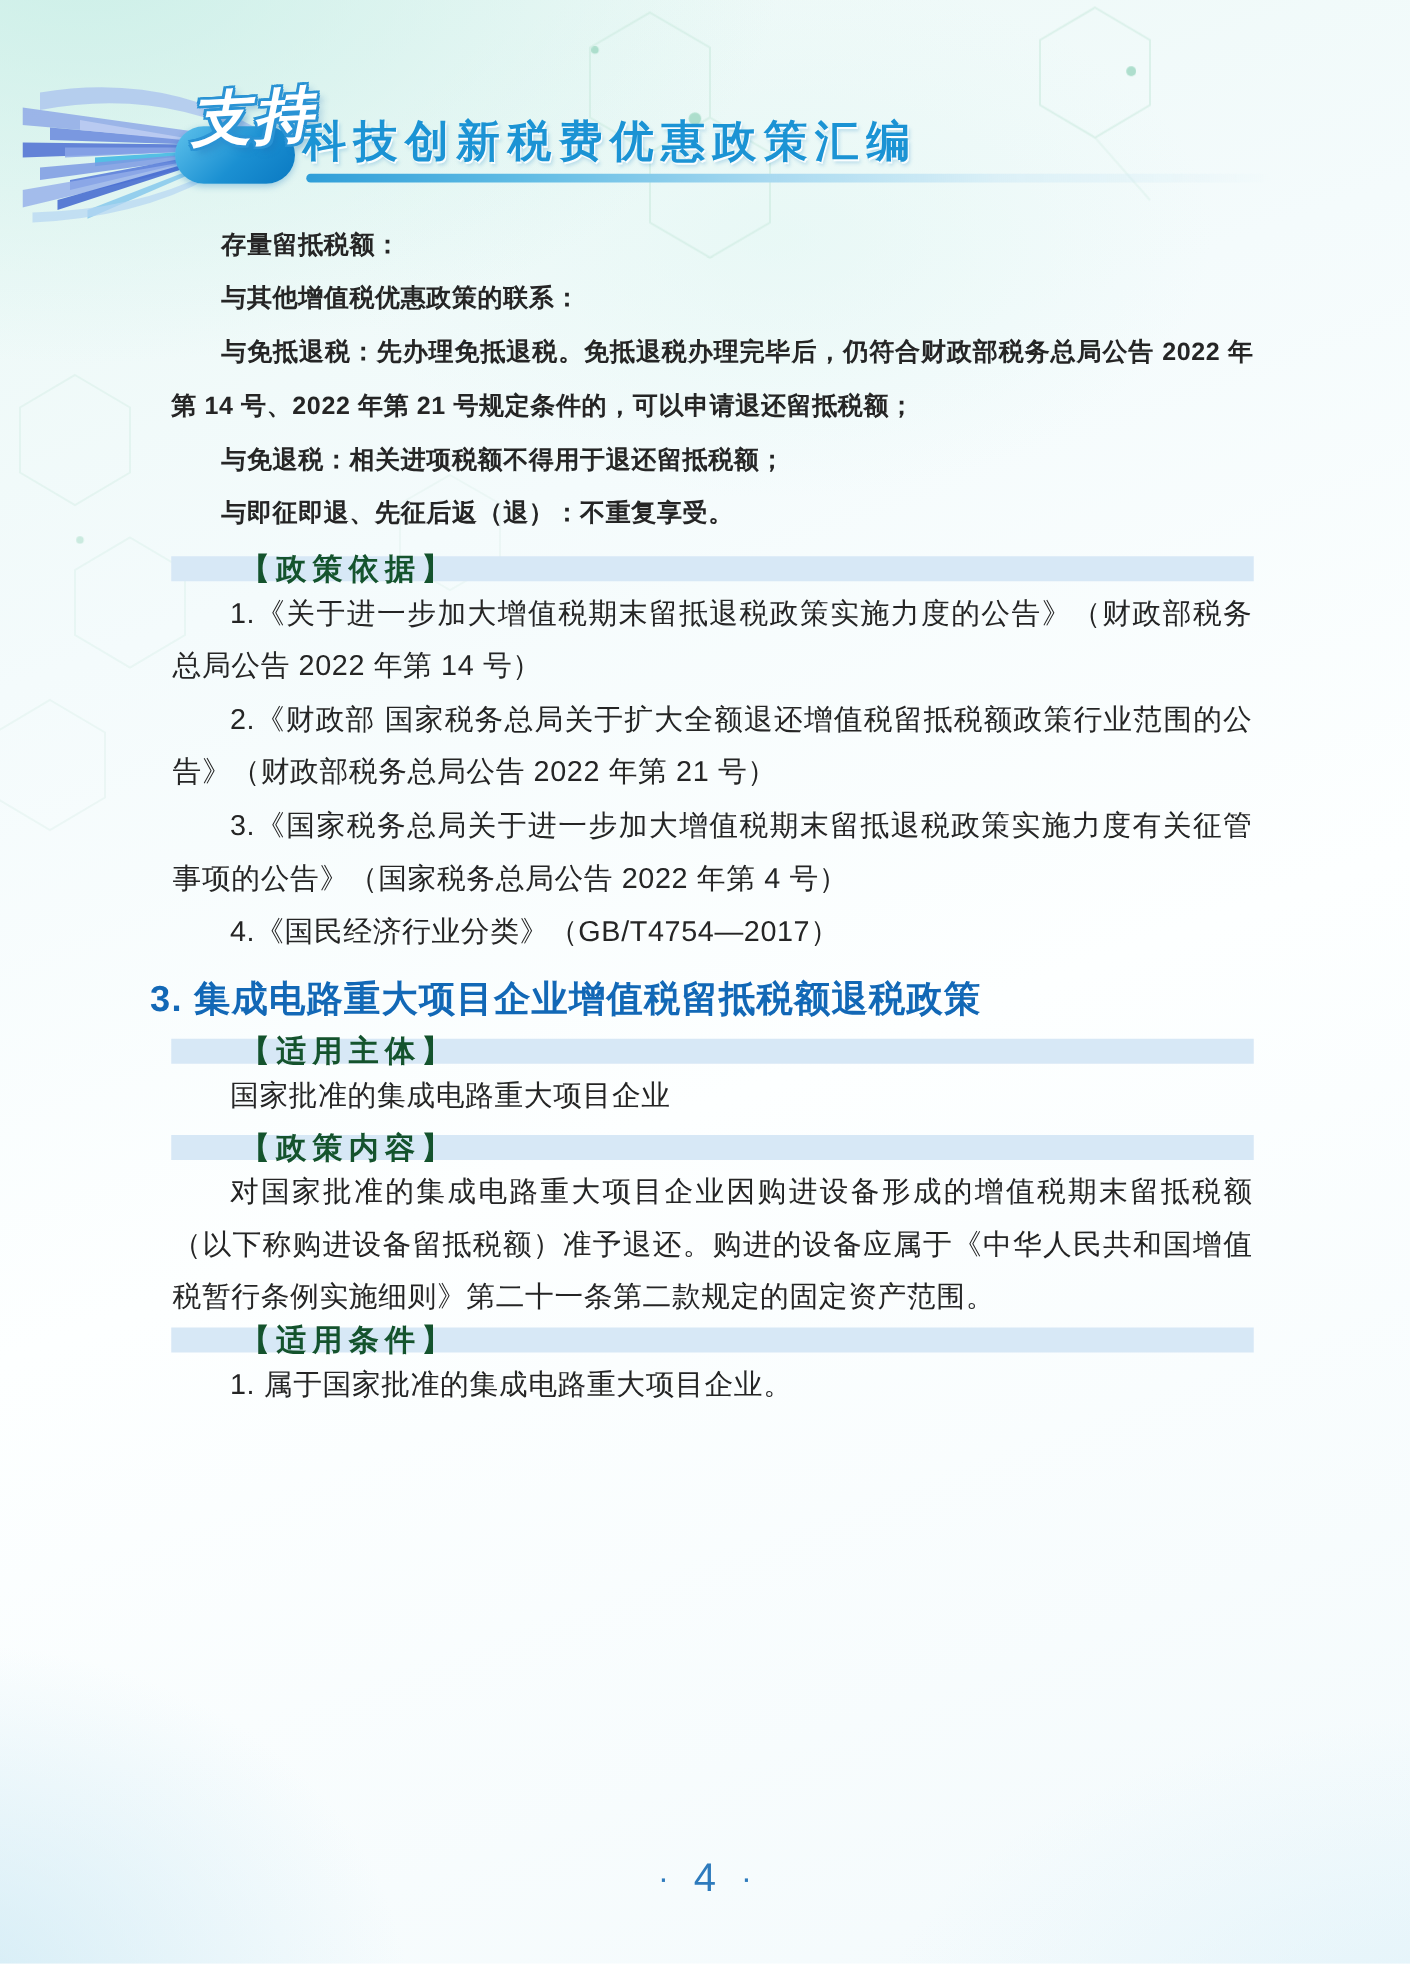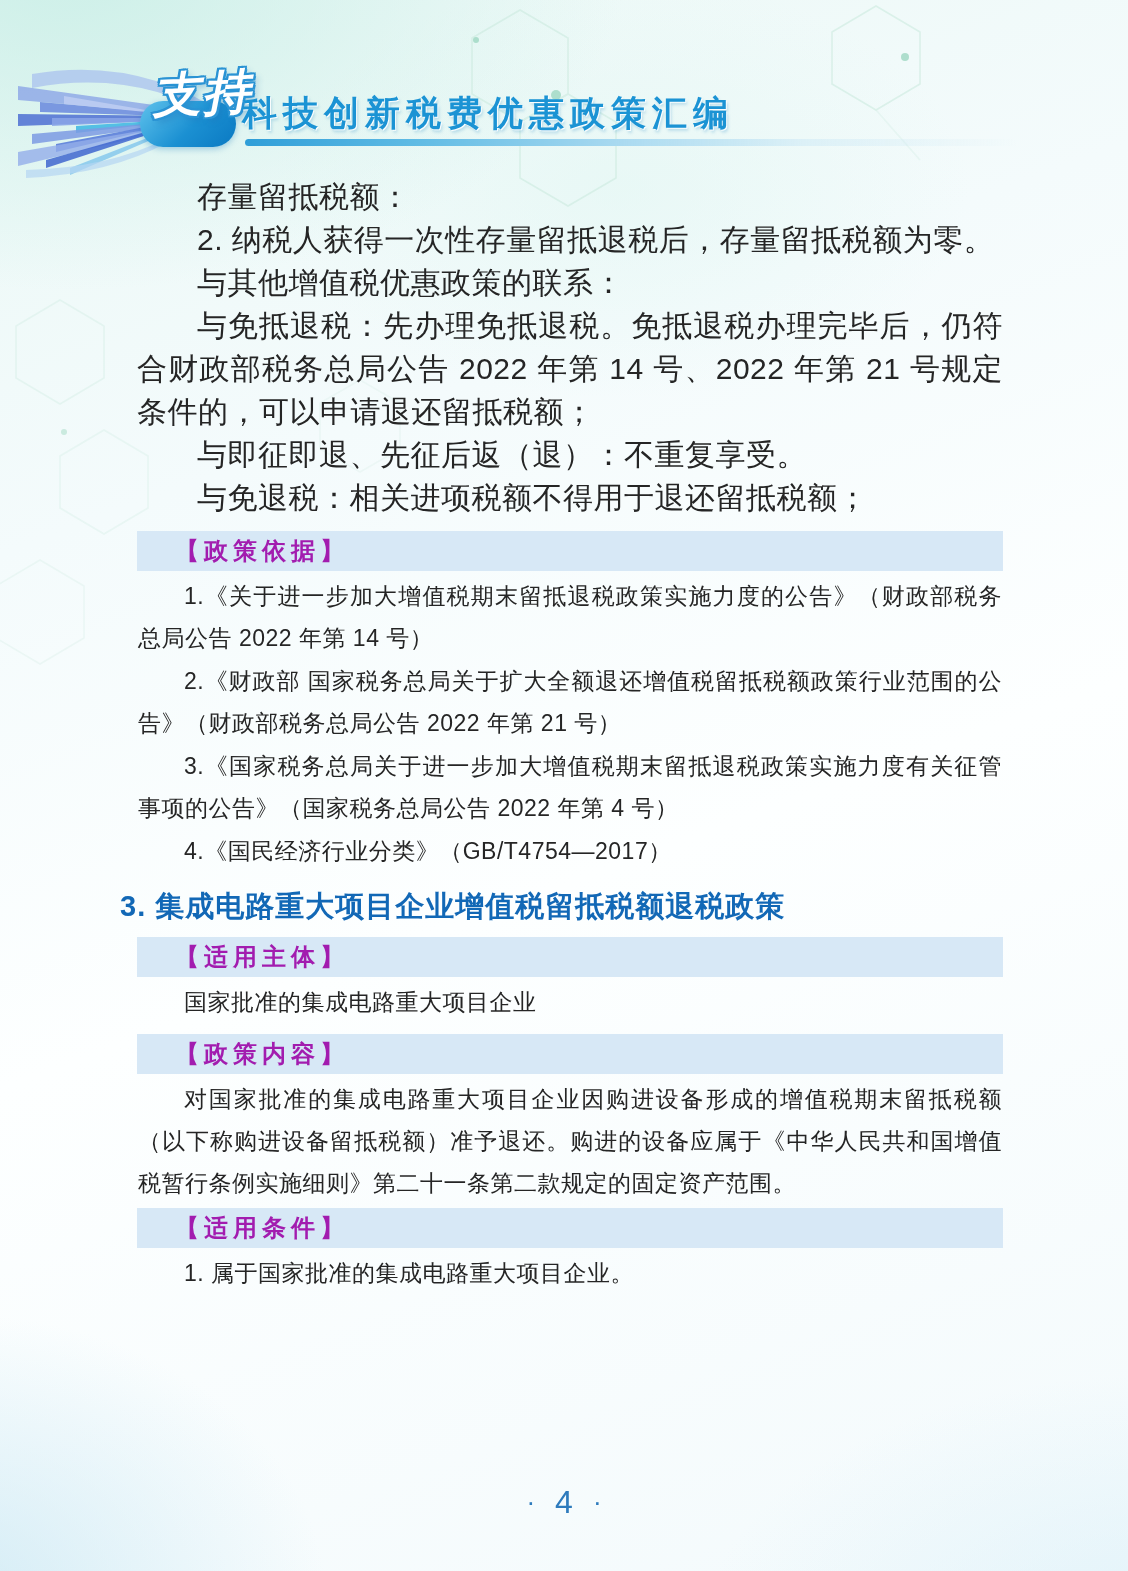--- a/index.html
+++ b/index.html
@@ -40,32 +40,32 @@
     letter-spacing:6px;white-space:nowrap;
     text-shadow:1px 1px 0 rgba(255,255,255,0.9),2px 3px 3px rgba(40,140,200,0.25);
   }
   .title-underline{
     position:absolute;left:245px;top:139px;width:772px;height:7px;border-radius:4px;
     background:linear-gradient(90deg,#2f9ed8 0%,#5fbbe4 22%,#a8d9f0 48%,rgba(205,233,246,0.55) 72%,rgba(255,255,255,0) 100%);
   }
   
   .content{position:absolute;left:137px;top:175px;width:866px;}
   .para{
-    margin:0;font-size:30px;line-height:43px;color:#252525;
-    text-indent:2em;text-align:justify;letter-spacing:0.5px;
+    margin:0;font-size:20px;line-height:43px;color:#252525;
+    text-indent:2em;text-align:justify;letter-spacing:0.5px;font-weight:bold;
   }
   .para2{
     margin:1px;font-size:23px;line-height:42px;color:#252525;
     text-indent:2em;text-align:justify;letter-spacing:0.5px;
   }
   .section-bar{
-    height:40px;background:#d7e8f6;
+    height:20px;background:#d7e8f6;
     display:flex;align-items:center;
-    padding-left:38px;box-sizing:border-box;
-    font-size:24px;font-weight:bold;color:#a21caf;letter-spacing:5px;
+    padding-left:55px;box-sizing:border-box;
+    font-size:24px;font-weight:bold;color:#14532d;letter-spacing:5px;
   }
   .bar-1{margin-top:12px;}
   .mt4{margin-top:4px;}
   .mt11{margin-top:11px;}
   .bar-4{margin-top:4px;}
   .h5-heading{
     margin:14px 0 0 -17px;
     font-size:29px;line-height:40px;font-weight:bold;color:#1268b6;
     letter-spacing:1px;
   }
@@ -122,25 +122,24 @@
       </g>
     </svg>
     <div class="badge-pill"></div>
     <div class="badge-text">支持</div>
     <div class="doc-title">科技创新税费优惠政策汇编</div>
     <div class="title-underline"></div>
   </div>
 
   <div class="content">
     <p class="para">存量留抵税额：</p>
-    <p class="para">2. 纳税人获得一次性存量留抵退税后，存量留抵税额为零。</p>
     <p class="para">与其他增值税优惠政策的联系：</p>
     <p class="para">与免抵退税：先办理免抵退税。免抵退税办理完毕后，仍符合财政部税务总局公告 2022 年第 14 号、2022 年第 21 号规定条件的，可以申请退还留抵税额；</p>
+    <p class="para">与免退税：相关进项税额不得用于退还留抵税额；</p>
     <p class="para">与即征即退、先征后返（退）：不重复享受。</p>
-    <p class="para">与免退税：相关进项税额不得用于退还留抵税额；</p>
 
     <div class="section-bar bar-1">
       <span>【政策依据】</span>
     </div>
     <p class="para2 mt4">1.《关于进一步加大增值税期末留抵退税政策实施力度的公告》（财政部税务总局公告 2022 年第 14 号）</p>
     <p class="para2">2.《财政部 国家税务总局关于扩大全额退还增值税留抵税额政策行业范围的公告》（财政部税务总局公告 2022 年第 21 号）</p>
     <p class="para2">3.《国家税务总局关于进一步加大增值税期末留抵退税政策实施力度有关征管事项的公告》（国家税务总局公告 2022 年第 4 号）</p>
     <p class="para2">4.《国民经济行业分类》（GB/T4754—2017）</p>
 
     <h2 class="h5-heading">3. 集成电路重大项目企业增值税留抵税额退税政策</h2>

